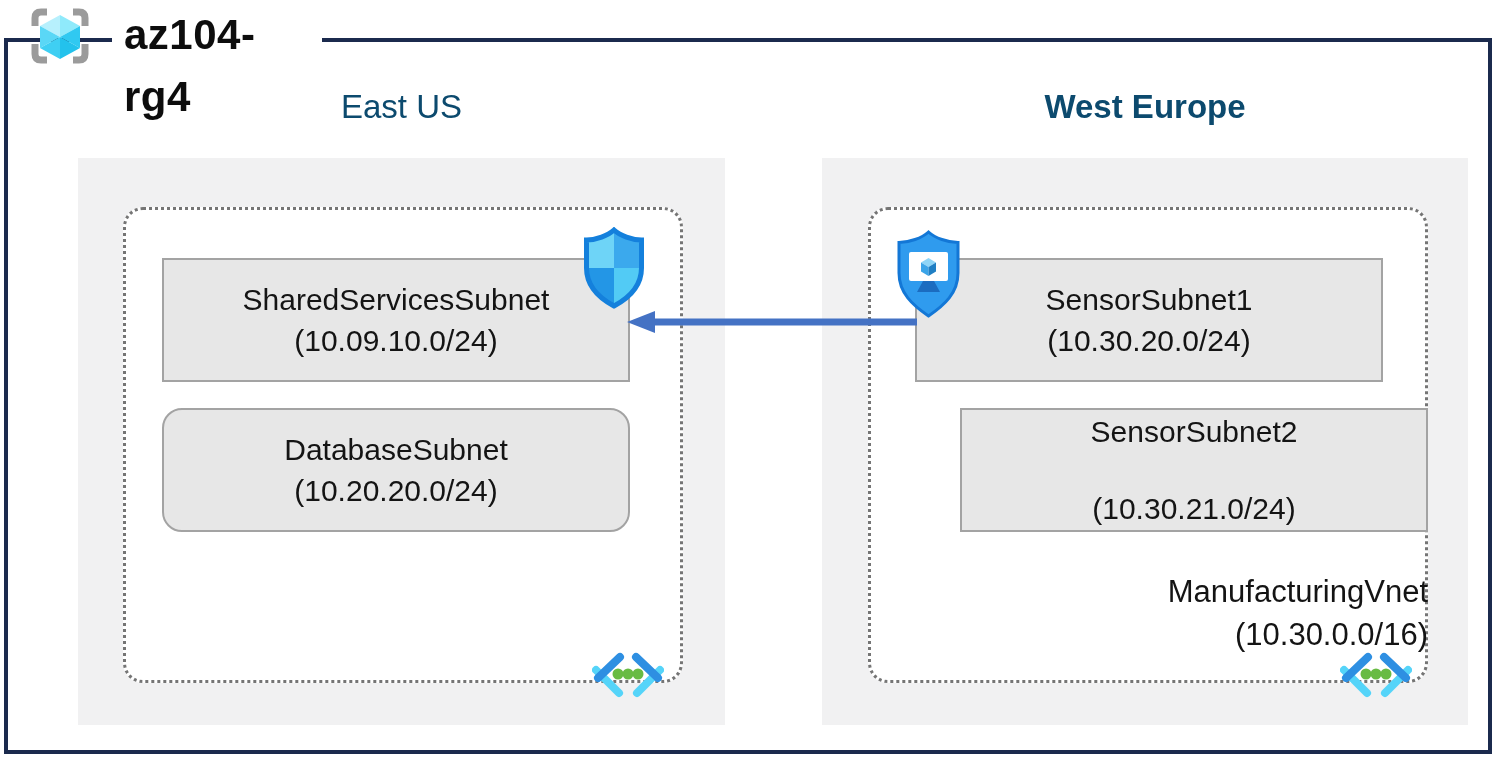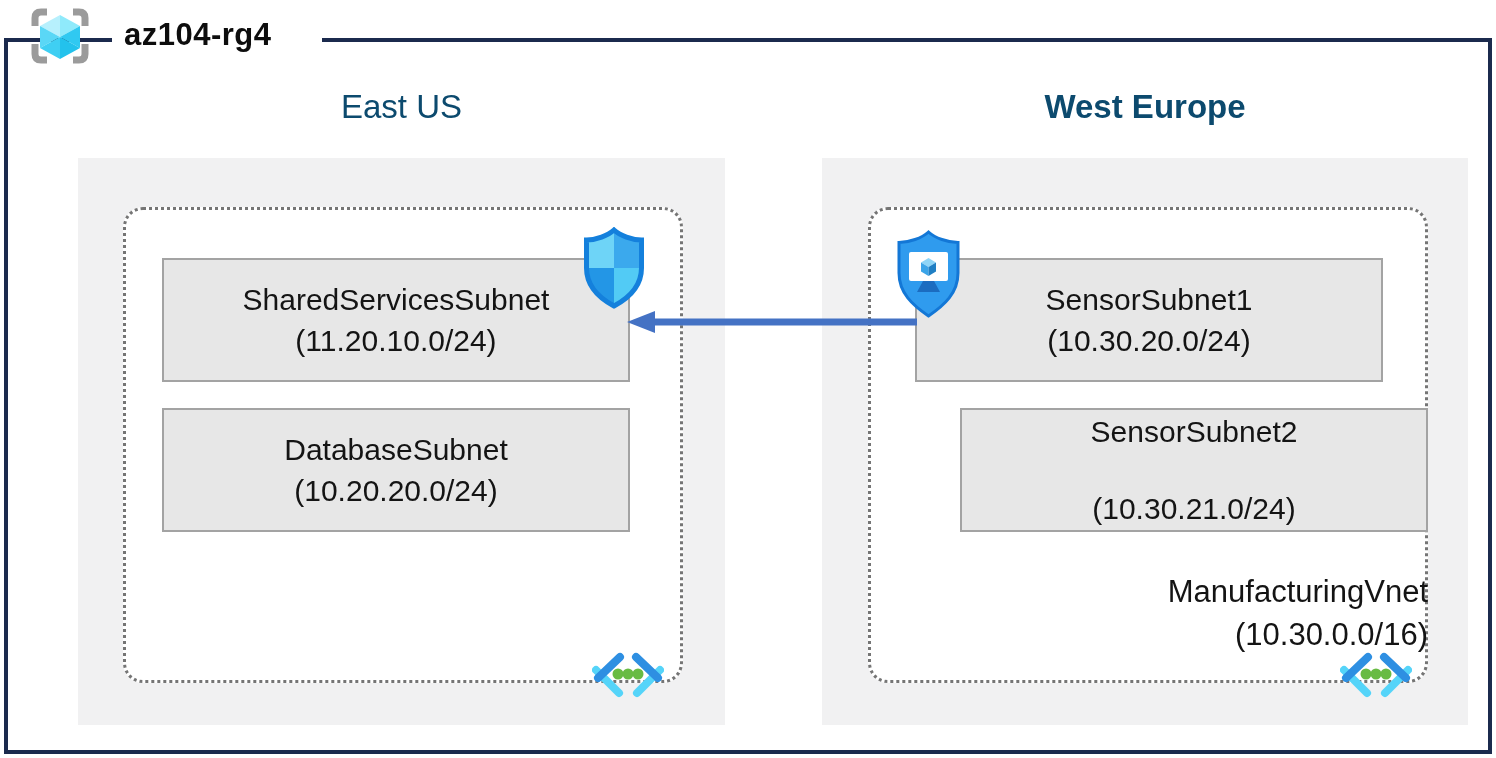--- a/index.html
+++ b/index.html
@@ -9,21 +9,21 @@
 
   .frame { position:absolute; left:4px; top:38px; width:1488px; height:716px;
            border:4px solid #1b2a4d; }
 
   .rg-header { position:absolute; left:20px; top:4px; width:302px; height:62px;
                background:#fff; z-index:6; }
   .rg-header .line-stub { position:absolute; left:0; top:34px; width:92px; height:4px;
                background:#1b2a4d; }
   .rg-icon { position:absolute; left:6px; top:3px; }
   .rg-label { position:absolute; left:96px; top:0; height:62px; line-height:62px;
-              font-size:31px; font-weight:700; color:#0d0d0d; background:#fff; padding:0 8px;
+              font-size:42px; font-weight:700; color:#0d0d0d; background:#fff; padding:0 8px;
               letter-spacing:0.5px; }
 
   .region-title { position:absolute; top:88px; font-size:33px; color:#0c4a6e;
                   text-align:center; z-index:2; }
   .region-box { position:absolute; top:158px; height:567px; background:#f1f1f2; z-index:1; }
   .vnet-dotted { position:absolute; top:207px; width:560px; height:476px; background:#ffffff;
                  border:3px dotted #757575; border-radius:20px; z-index:2; }
 
   .subnet { position:absolute; width:468px; height:124px; background:#e7e7e7;
             border:2px solid #a3a3a3; z-index:3;
@@ -64,23 +64,23 @@
   <div class="region-title" style="left:822px;width:646px;font-weight:bold;">West Europe</div>
 
   <div class="region-box" style="left:78px;width:647px;"></div>
   <div class="region-box" style="left:822px;width:646px;"></div>
 
   <div class="vnet-dotted" style="left:123px;"></div>
   <div class="vnet-dotted" style="left:868px;"></div>
 
   <div class="subnet" style="left:162px;top:258px;">
     <div>SharedServicesSubnet</div>
-    <div>(11.20.10.0/24)</div>
+    <div>(10.09.10.0/24)</div>
   </div>
-  <div class="subnet" style="left:162px;top:408px;">
+  <div class="subnet" style="left:162px;top:408px;border-radius:20px;">
     <div>DatabaseSubnet</div>
     <div>(10.20.20.0/24)</div>
   </div>
 
   <div class="subnet" style="left:915px;top:258px;">
     <div>SensorSubnet1</div>
     <div>(10.30.20.0/24)</div>
   </div>
   <div class="subnet" style="left:960px;top:408px;gap:36px;">
     <div>SensorSubnet2</div>

